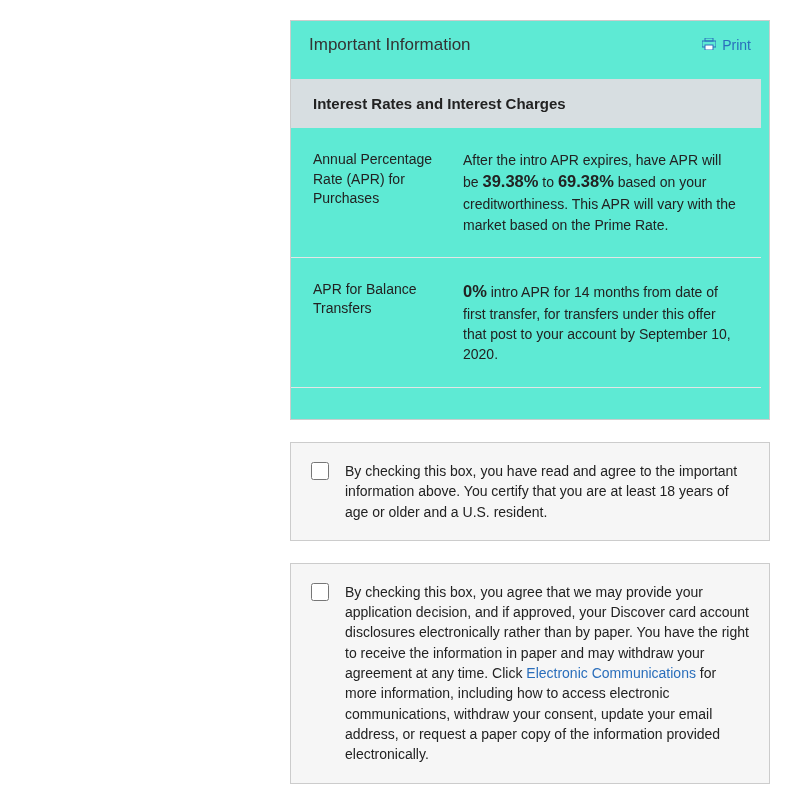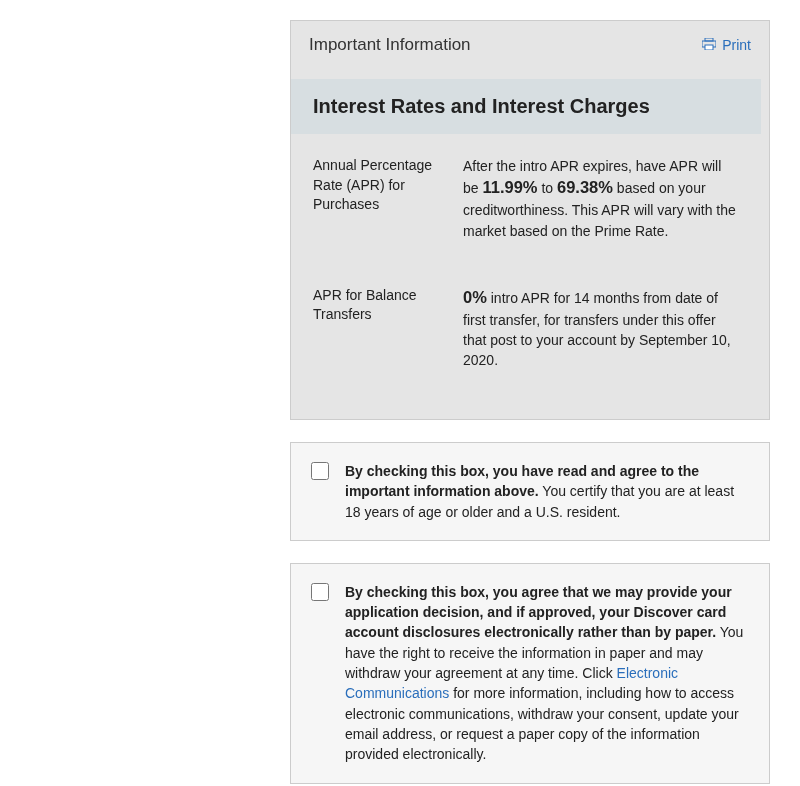--- a/index.html
+++ b/index.html
@@ -13,21 +13,21 @@
     width: 800px;
   }
   .page {
     width: 800px;
     padding: 20px 30px 30px 290px;
   }
   .info-panel {
     border: 1px solid #ccc;
     position: relative;
     height: 400px;
-    background: #e5e5e5;
+    background: #5eead4;
   }
   .info-header {
     display: flex;
     justify-content: space-between;
     align-items: center;
     padding: 14px 18px;
   }
   .info-title {
     font-size: 17px;
     color: #333;
@@ -50,21 +50,21 @@
     left: 0;
     right: 0;
     bottom: 0;
     overflow-y: scroll;
     padding: 0 8px 0 0;
   }
   .section-header {
     background: #d7dee1;
     padding: 16px 22px;
     font-weight: bold;
-    font-size: 20px;
+    font-size: 15px;
   }
   .row {
     display: flex;
     padding: 22px 22px;
     border-bottom: 1px solid #e5e5e5;
   }
   .row .left {
     flex: 0 0 150px;
     font-weight: normal;
     font-size: 14px;
@@ -101,21 +101,21 @@
     flex: 0 0 18px;
     width: 18px;
     height: 18px;
     margin: 1px 0 0 0;
   }
   .consent-text {
     flex: 1;
     font-size: 14px;
     line-height: 1.45;
   }
-  .consent-text .bold { font-weight: bold; }
+  .consent-text .bold { font-weight: normal; }
   .consent-text a { color: #2a6ebb; text-decoration: none; }
 </style>
 </head>
 <body>
 
 <div class="page">
 
   <div class="info-panel">
     <div class="info-header">
       <div class="info-title">Important Information</div>
@@ -130,21 +130,21 @@
         <span>Print</span>
       </div>
     </div>
     <div class="info-scroll">
       <div class="section-header">Interest Rates and Interest Charges</div>
 
       <div class="row">
         <div class="left">Annual Percentage Rate (APR) for Purchases</div>
         <div class="right">
           <p>
-            <span>After the intro APR expires, have APR will be </span><span class="big-rate">11.99%</span><span> to </span><span class="big-rate">69.38%</span><span> based on your creditworthiness. This APR will vary with the market based on the Prime Rate.</span>
+            <span>After the intro APR expires, have APR will be </span><span class="big-rate">39.38%</span><span> to </span><span class="big-rate">69.38%</span><span> based on your creditworthiness. This APR will vary with the market based on the Prime Rate.</span>
           </p>
         </div>
       </div>
 
       <div class="row">
         <div class="left">APR for Balance Transfers</div>
         <div class="right">
           <p>
             <span class="big-rate">0%</span><span> intro APR for 14 months from date of first transfer, for transfers under this offer that post to your account by September 10, 2020.</span>
           </p>

